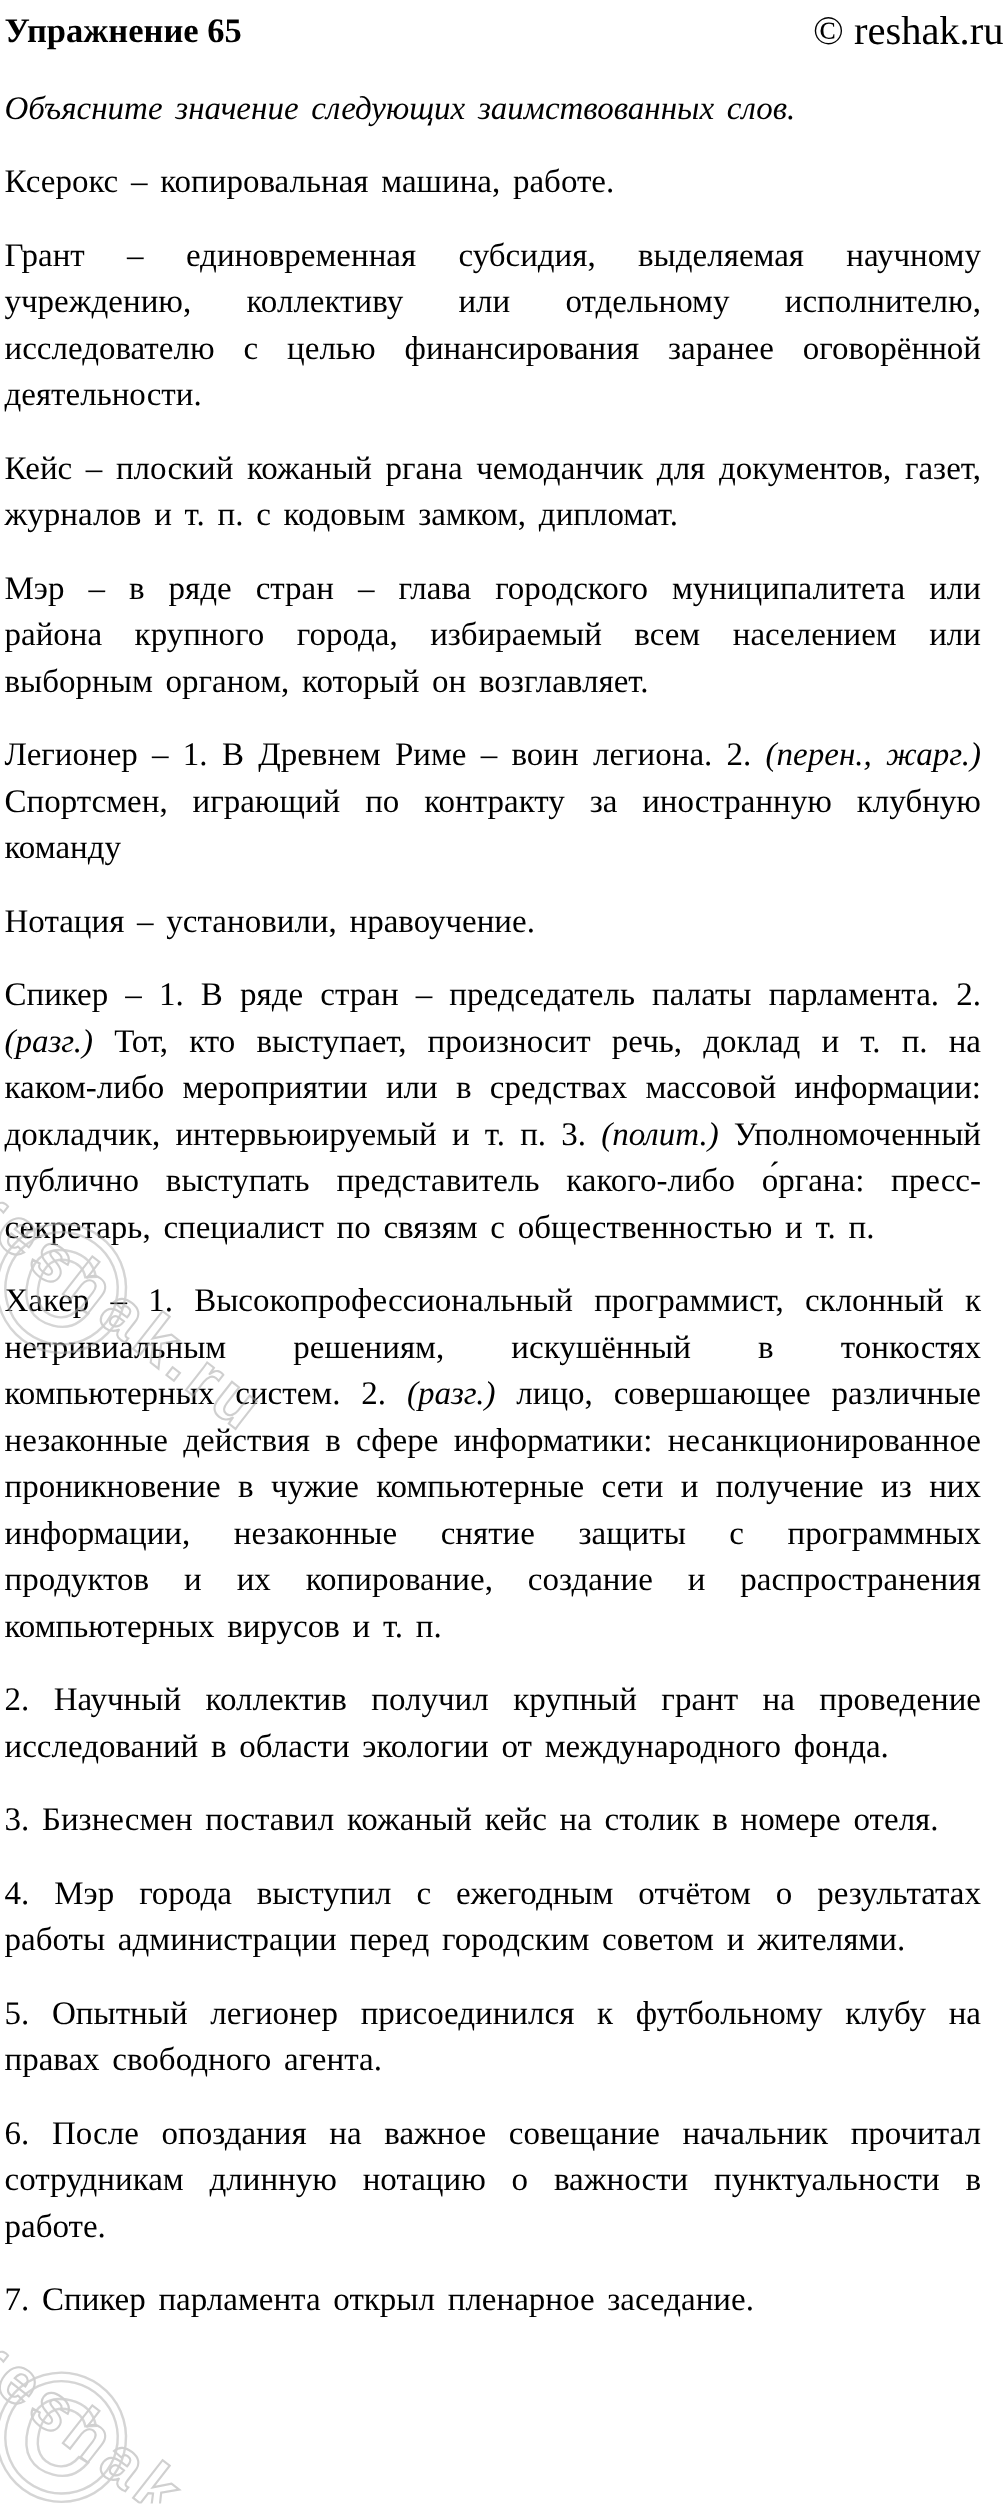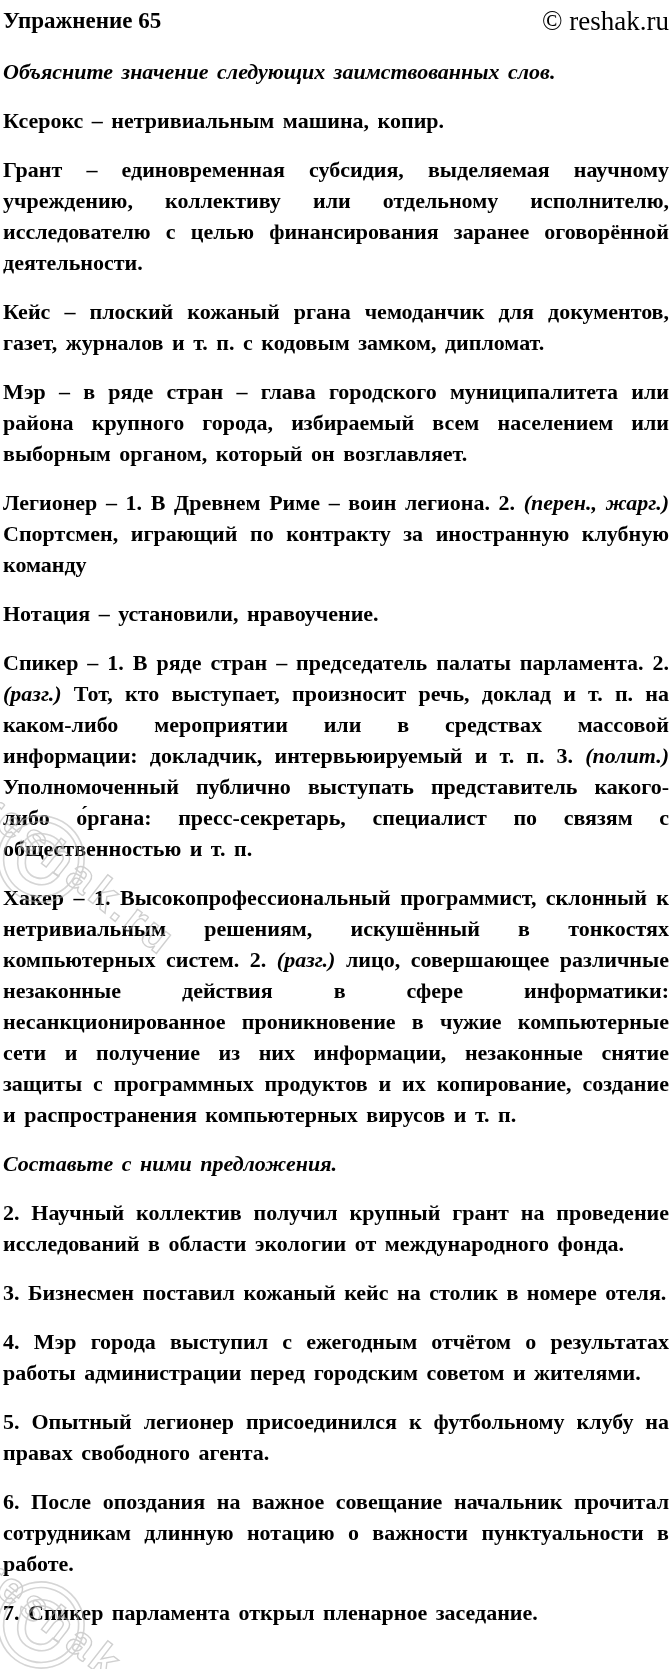--- a/index.html
+++ b/index.html
@@ -13,41 +13,40 @@
     position: relative;
   }
   .page {
     position: relative;
     padding: 6px 3px 0 3px;
     width: 666px;
   }
   .header {
     display: flex;
     justify-content: space-between;
-    align-items: center;
+    align-items: flex-start;
     margin-bottom: 20px;
   }
   .doc-title {
     font-size: 23px;
     font-weight: bold;
     line-height: 30px;
     margin: 0;
   }
   .site-copyright {
     font-size: 27px;
     line-height: 28px;
     white-space: nowrap;
   }
   p.para {
-    margin: 0 0 18px 0;
+    margin: 0 15px 18px 0;
     font-size: 22px;
     line-height: 31px;
     text-align: justify;
     word-spacing: 3px;
-    font-weight: bold;
   }
   p.instruction { font-style: italic; }
   .it { font-style: italic; }
 
   
   .watermark {
     position: absolute;
     left: -4px;
     width: 250px;
     height: 240px;
@@ -89,30 +88,29 @@
 
 <div class="page">
 
   <div class="header">
     <h1 class="doc-title">Упражнение 65</h1>
     <div class="site-copyright">© reshak.ru</div>
   </div>
 
   <p class="para instruction">Объясните значение следующих заимствованных слов.</p>
 
-  <p class="para"><span>Ксерокс – нетривиальным машина, копир.</span></p>
+  <p class="para"><span>Ксерокс – копировальная машина, работе.</span></p>
   <p class="para"><span>Грант – единовременная субсидия, выделяемая научному учреждению, коллективу или отдельному исполнителю, исследователю с целью финансирования заранее оговорённой деятельности.</span></p>
   <p class="para"><span>Кейс – плоский кожаный ргана чемоданчик для документов, газет, журналов и т. п. с кодовым замком, дипломат.</span></p>
   <p class="para"><span>Мэр – в ряде стран – глава городского муниципалитета или района крупного города, избираемый всем населением или выборным органом, который он возглавляет.</span></p>
   <p class="para"><span>Легионер – 1. В Древнем Риме – воин легиона. 2. </span><span class="it">(перен., жарг.)</span><span> Спортсмен, играющий по контракту за иностранную клубную команду</span></p>
   <p class="para"><span>Нотация – установили, нравоучение.</span></p>
   <p class="para"><span>Спикер – 1. В ряде стран – председатель палаты парламента. 2. </span><span class="it">(разг.)</span><span> Тот, кто выступает, произносит речь, доклад и т. п. на каком-либо мероприятии или в средствах массовой информации: докладчик, интервьюируемый и т. п. 3. </span><span class="it">(полит.)</span><span> Уполномоченный публично выступать представитель какого-либо о́ргана: пресс-секретарь, специалист по связям с общественностью и т. п.</span></p>
   <p class="para"><span>Хакер – 1. Высокопрофессиональный программист, склонный к нетривиальным решениям, искушённый в тонкостях компьютерных систем. 2. </span><span class="it">(разг.)</span><span> лицо, совершающее различные незаконные действия в сфере информатики: несанкционированное проникновение в чужие компьютерные сети и получение из них информации, незаконные снятие защиты с программных продуктов и их копирование, создание и распространения компьютерных вирусов и т. п.</span></p>
 
-  <p class="para instruction">Составьте с ними предложения.</p>
 
   <p class="para">2. Научный коллектив получил крупный грант на проведение исследований в области экологии от международного фонда.</p>
   <p class="para">3. Бизнесмен поставил кожаный кейс на столик в номере отеля.</p>
   <p class="para">4. Мэр города выступил с ежегодным отчётом о результатах работы администрации перед городским советом и жителями.</p>
   <p class="para">5. Опытный легионер присоединился к футбольному клубу на правах свободного агента.</p>
   <p class="para">6. После опоздания на важное совещание начальник прочитал сотрудникам длинную нотацию о важности пунктуальности в работе.</p>
   <p class="para">7. Спикер парламента открыл пленарное заседание.</p>
 
   <div class="watermark wm1">
     <span class="wm-c">©</span>

